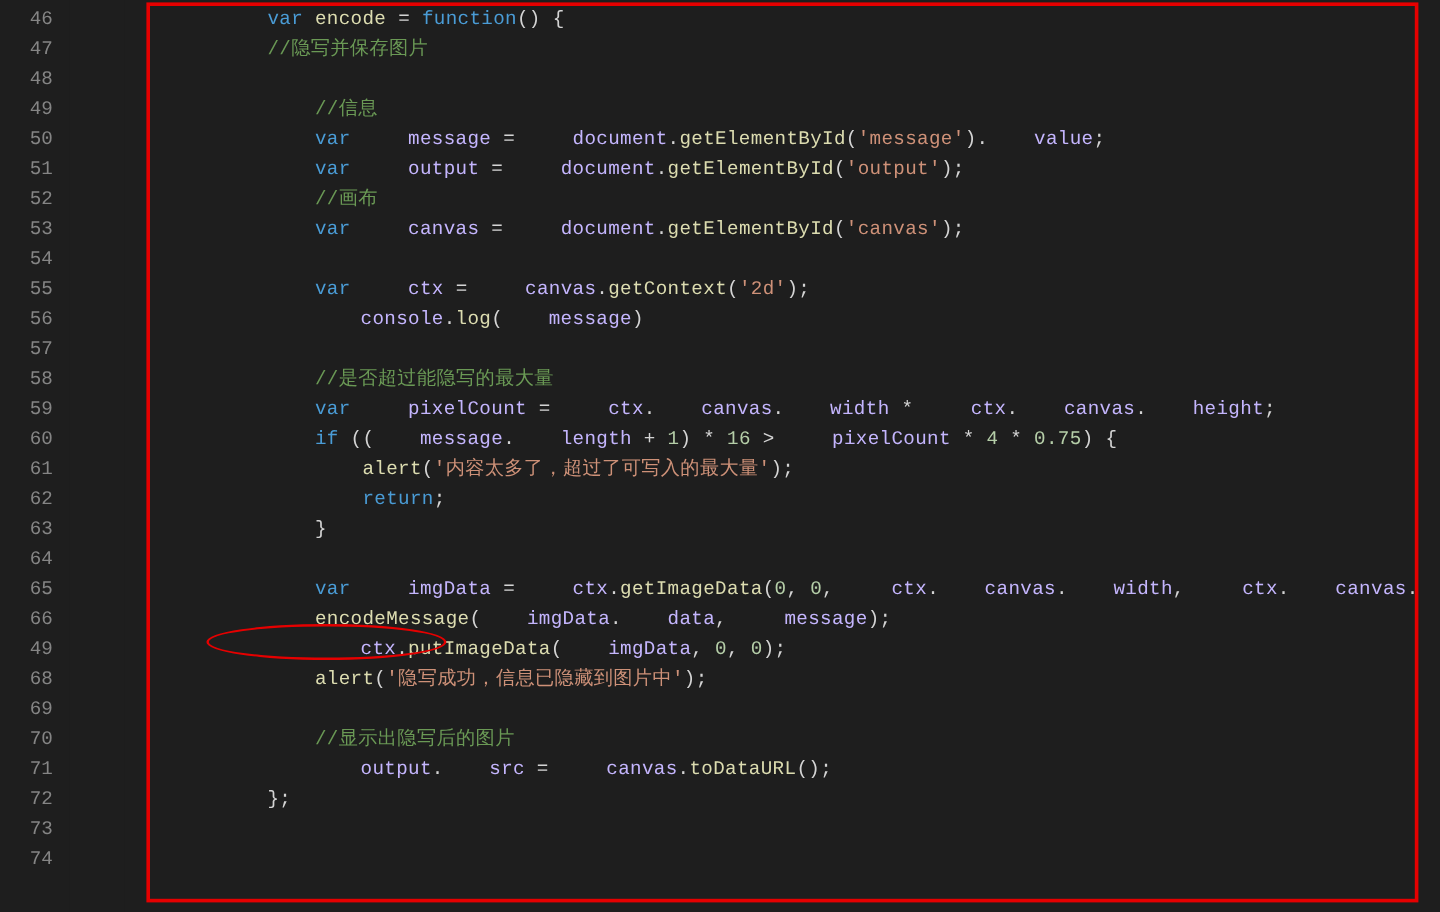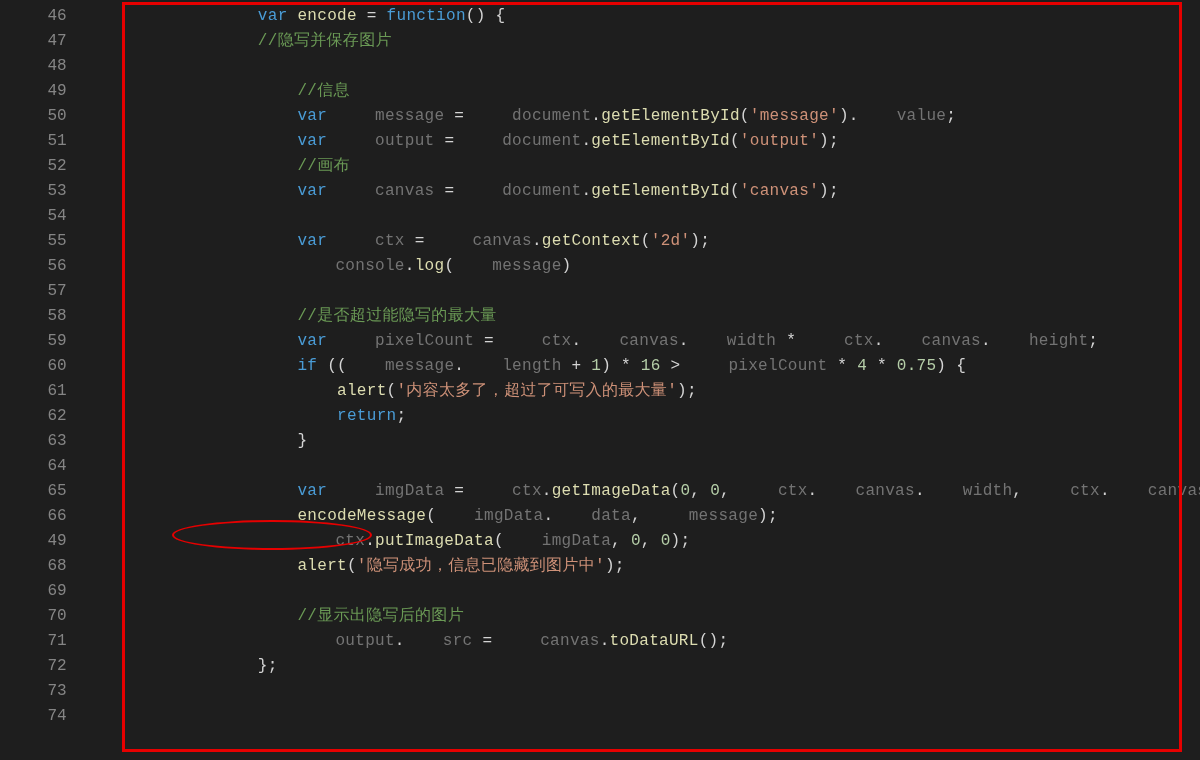--- a/index.html
+++ b/index.html
@@ -13,27 +13,26 @@
     color: #d4d4d4;
   }
   .editor {
     display: flex;
     height: 100%;
     position: relative;
   }
   .gutter {
     background: #1e1e1e;
     width: 58px;
-    text-align: center;
+    text-align: right;
     padding-right: 14px;
     padding-top: 4px;
     color: #858585;
     user-select: none;
     flex-shrink: 0;
-    margin-left: 35px;
   }
   .gutter .ln {
     height: 25px;
     line-height: 25px;
   }
   .fold-strip {
     width: 46px;
     background: #1e1e1e;
     flex-shrink: 0;
   }
@@ -64,21 +63,21 @@
     top: 520px;
     left: 172px;
     width: 200px;
     height: 30px;
     pointer-events: none;
   }
   
   .tk-cm { color: #6A9955; }        
   .tk-kw { color: #4a9cd6; }        
   .tk-fn { color: #dcdcb0; }        
-  .tk-id { color: #737373; padding-left: 38px; }        
+  .tk-id { color: #c4b5fd; padding-left: 38px; }        
   .tk-str{ color: #ce9178; }        
   .tk-num{ color: #b5cea8; }        
   .tk-op { color: #d4d4d4; }        
   .tk-pl { color: #d4d4d4; }        
 </style>
 </head>
 <body>
 
 <div class="editor">
   <div class="gutter" id="gutter">

